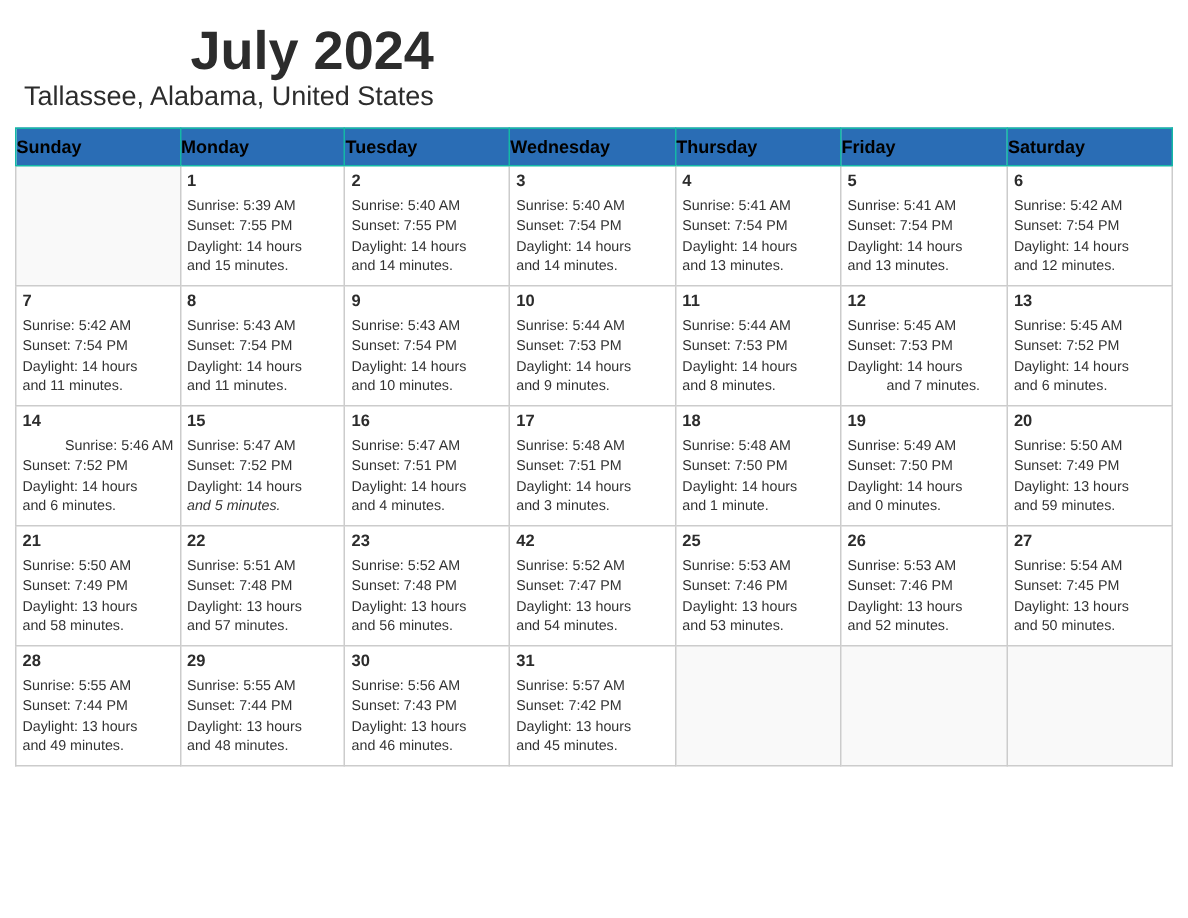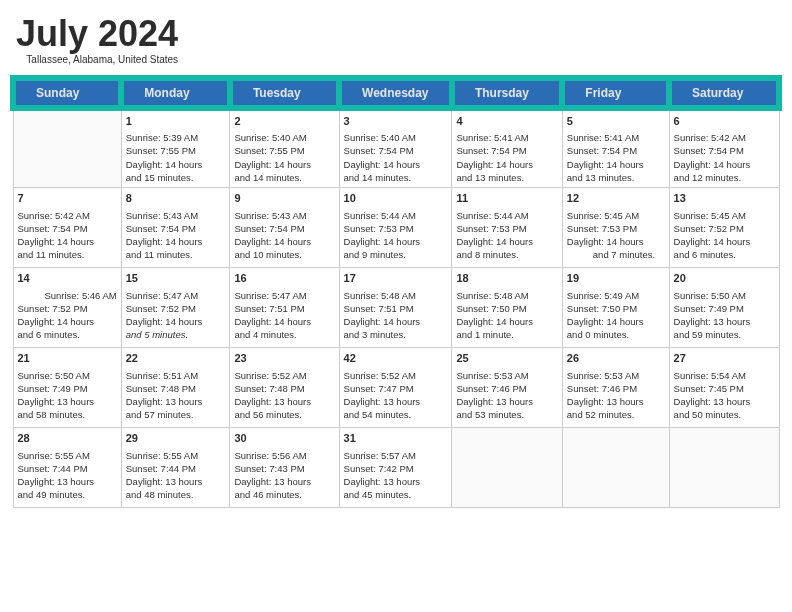--- a/index.html
+++ b/index.html
@@ -36,36 +36,36 @@
     .title-block {
       text-align: right;
     }
     .month-title {
       font-size: 36px;
       font-weight: bold;
       color: #2c2c2c;
       line-height: 1.1;
     }
     .location {
-      font-size: 10px;
+      font-size: 18px;
       color: #2c2c2c;
     }
     table {
       width: 100%;
       border-collapse: collapse;
       font-size: 10px;
     }
     thead tr th {
       background-color: #2a6db5;
-      color: #e5e5e5;
-      padding: 5px 20px;
+      color: #000000;
+      padding: 5px 0;
       text-align: left;
       font-size: 12px;
       font-weight: bold;
-      border: 6px solid #14b8a6;
+      border: 1px solid #14b8a6;
     }
     tbody tr td {
       border: 1px solid #ccc;
       vertical-align: top;
       padding: 3px 4px;
       width: 113px;
       height: 80px;
       color: #333;
       font-size: 9.5px;
       line-height: 1.4;

